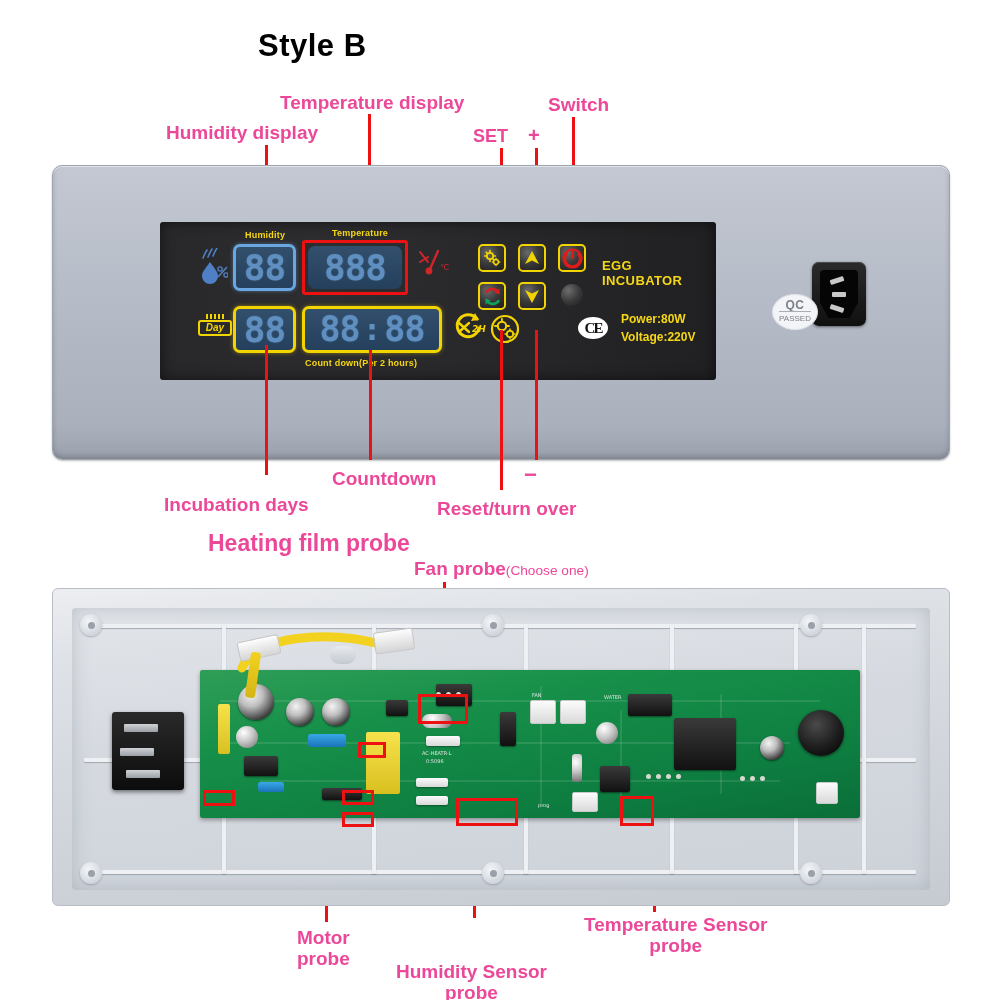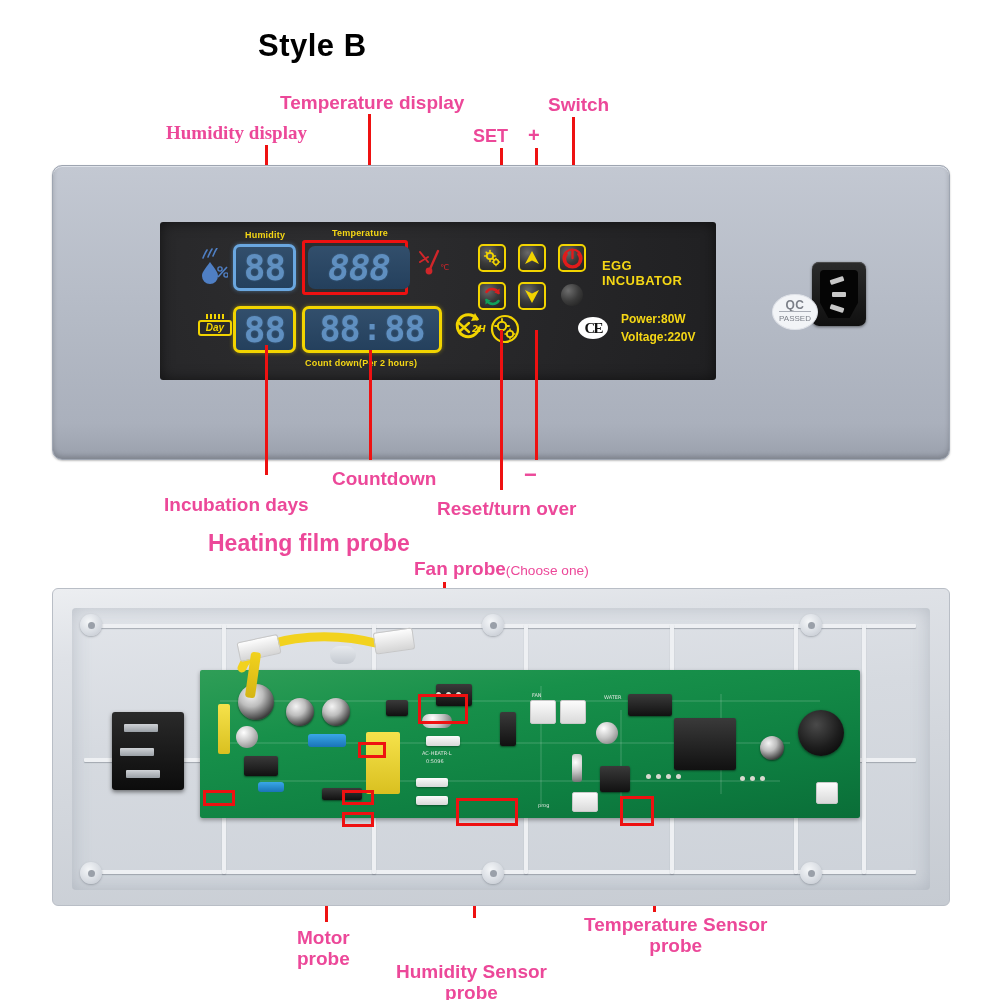--- a/index.html
+++ b/index.html
@@ -170,21 +170,21 @@
   }
   .txt-tiny { position:absolute; color:#dfe6df; font-size:5px; font-family:"DejaVu Sans", sans-serif; }
 </style>
 </head>
 <body>
 
 <div class="stage">
 
   <div class="abs title-style">Style B</div>
 
-  <div class="abs ann" style="left:166px; top:122px; font-size:19px;font-family:Liberation Serif, serif;">Humidity display</div>
+  <div class="abs ann" style="left:166px; top:122px; font-size:19px;">Humidity display</div>
   <div class="abs vline" style="left:265px; top:145px; height:108px;"></div>
 
   <div class="abs ann" style="left:280px; top:92px; font-size:19px;">Temperature display</div>
   <div class="abs vline" style="left:368px; top:114px; height:122px;"></div>
 
   <div class="abs ann" style="left:473px; top:126px; font-size:18px;">SET</div>
   <div class="abs vline" style="left:500px; top:148px; height:155px;"></div>
 
   <div class="abs ann" style="left:528px; top:124px; font-size:20px;">+</div>
   <div class="abs vline" style="left:535px; top:148px; height:108px;"></div>
@@ -204,21 +204,21 @@
     <svg class="abs" style="left:38px; top:26px;" width="30" height="36" viewBox="0 0 30 36">
       <path d="M5 10 q2-5 4-8 M10 9 q2-5 4-8 M15 8 q2-5 4-8" stroke="#4f7fc4" stroke-width="1.6" fill="none" stroke-linecap="round"></path>
       <path d="M12 14 c-5 7 -8 10 -8 14 a8 8 0 0 0 16 0 c0-4 -3-7 -8-14z" fill="#4f7fc4"></path>
       <circle cx="22" cy="21" r="2.1" fill="none" stroke="#4f7fc4" stroke-width="1.4"></circle>
       <circle cx="28" cy="27" r="2.1" fill="none" stroke="#4f7fc4" stroke-width="1.4"></circle>
       <line x1="20" y1="29" x2="29" y2="19" stroke="#4f7fc4" stroke-width="1.6"></line>
     </svg>
 
     <div class="abs lcd-label" style="left:172px; top:6px;">Temperature</div>
     <div class="abs redbox" style="left:142px; top:18px; width:106px; height:55px; border-radius:3px;"></div>
-    <div class="abs seg-box" style="left:148px; top:24px; width:102px; height:43px; border:none;font-style:italic;">
+    <div class="abs seg-box" style="left:148px; top:24px; width:94px; height:43px; border:none;">
       <span class="digit" style="font-size:36px;">888</span>
     </div>
 
     <svg class="abs" style="left:256px; top:26px;" width="34" height="34" viewBox="0 0 34 34">
       <path d="M4 4 l8 10 M4 14 l8-5" stroke="#d0262a" stroke-width="2" fill="none" stroke-linecap="round"></path>
       <path d="M22 3 l-8 18" stroke="#d0262a" stroke-width="2.4" stroke-linecap="round"></path>
       <circle cx="13" cy="23" r="3.4" fill="#d0262a"></circle>
       <text x="24" y="22" font-size="8" fill="#d0262a" font-family="DejaVu Sans, sans-serif">℃</text>
     </svg>
 

